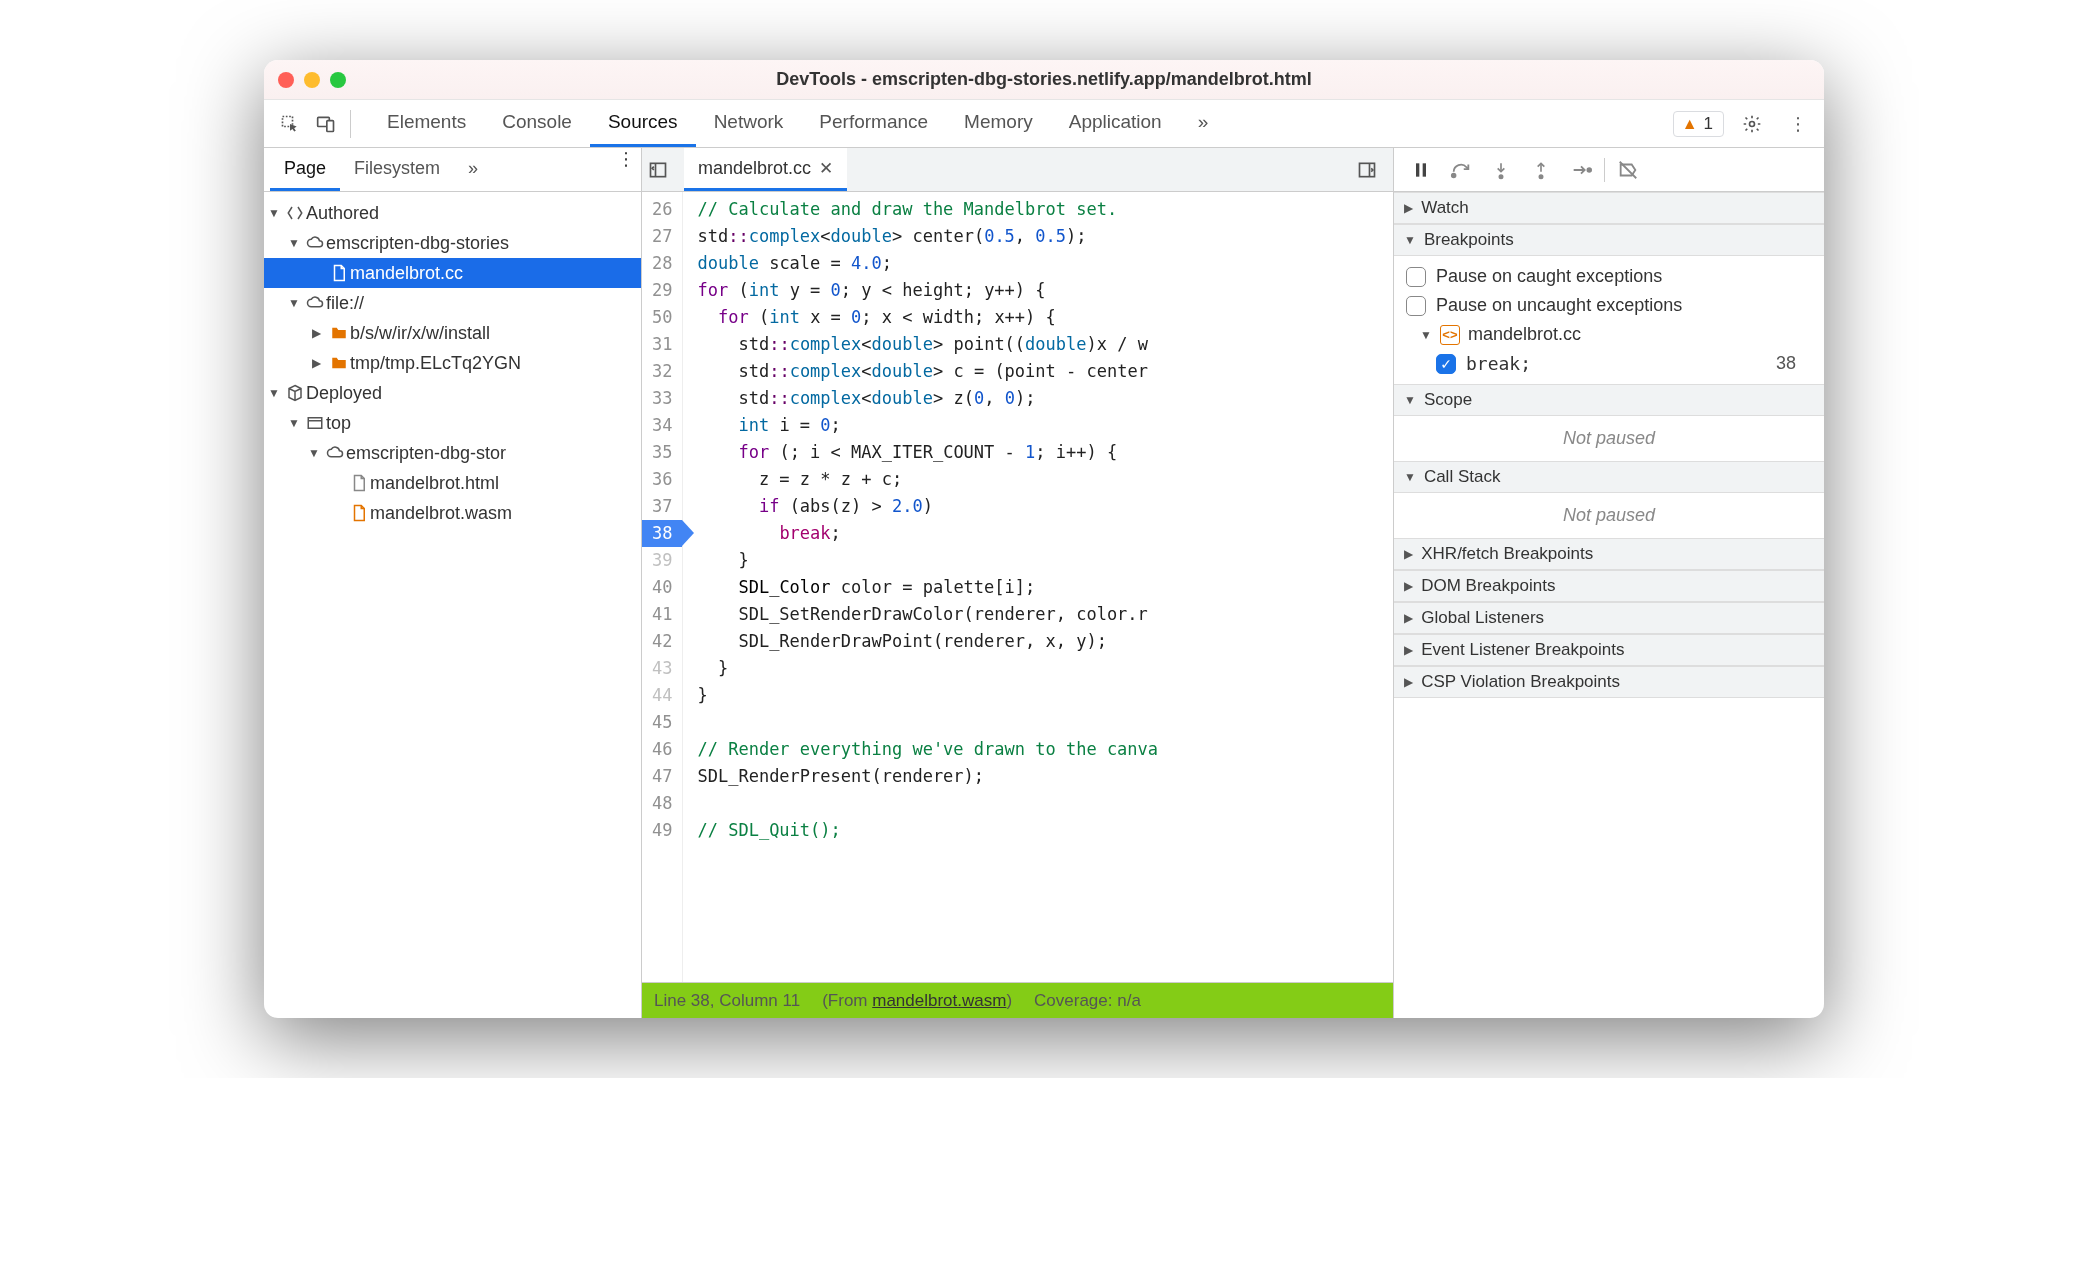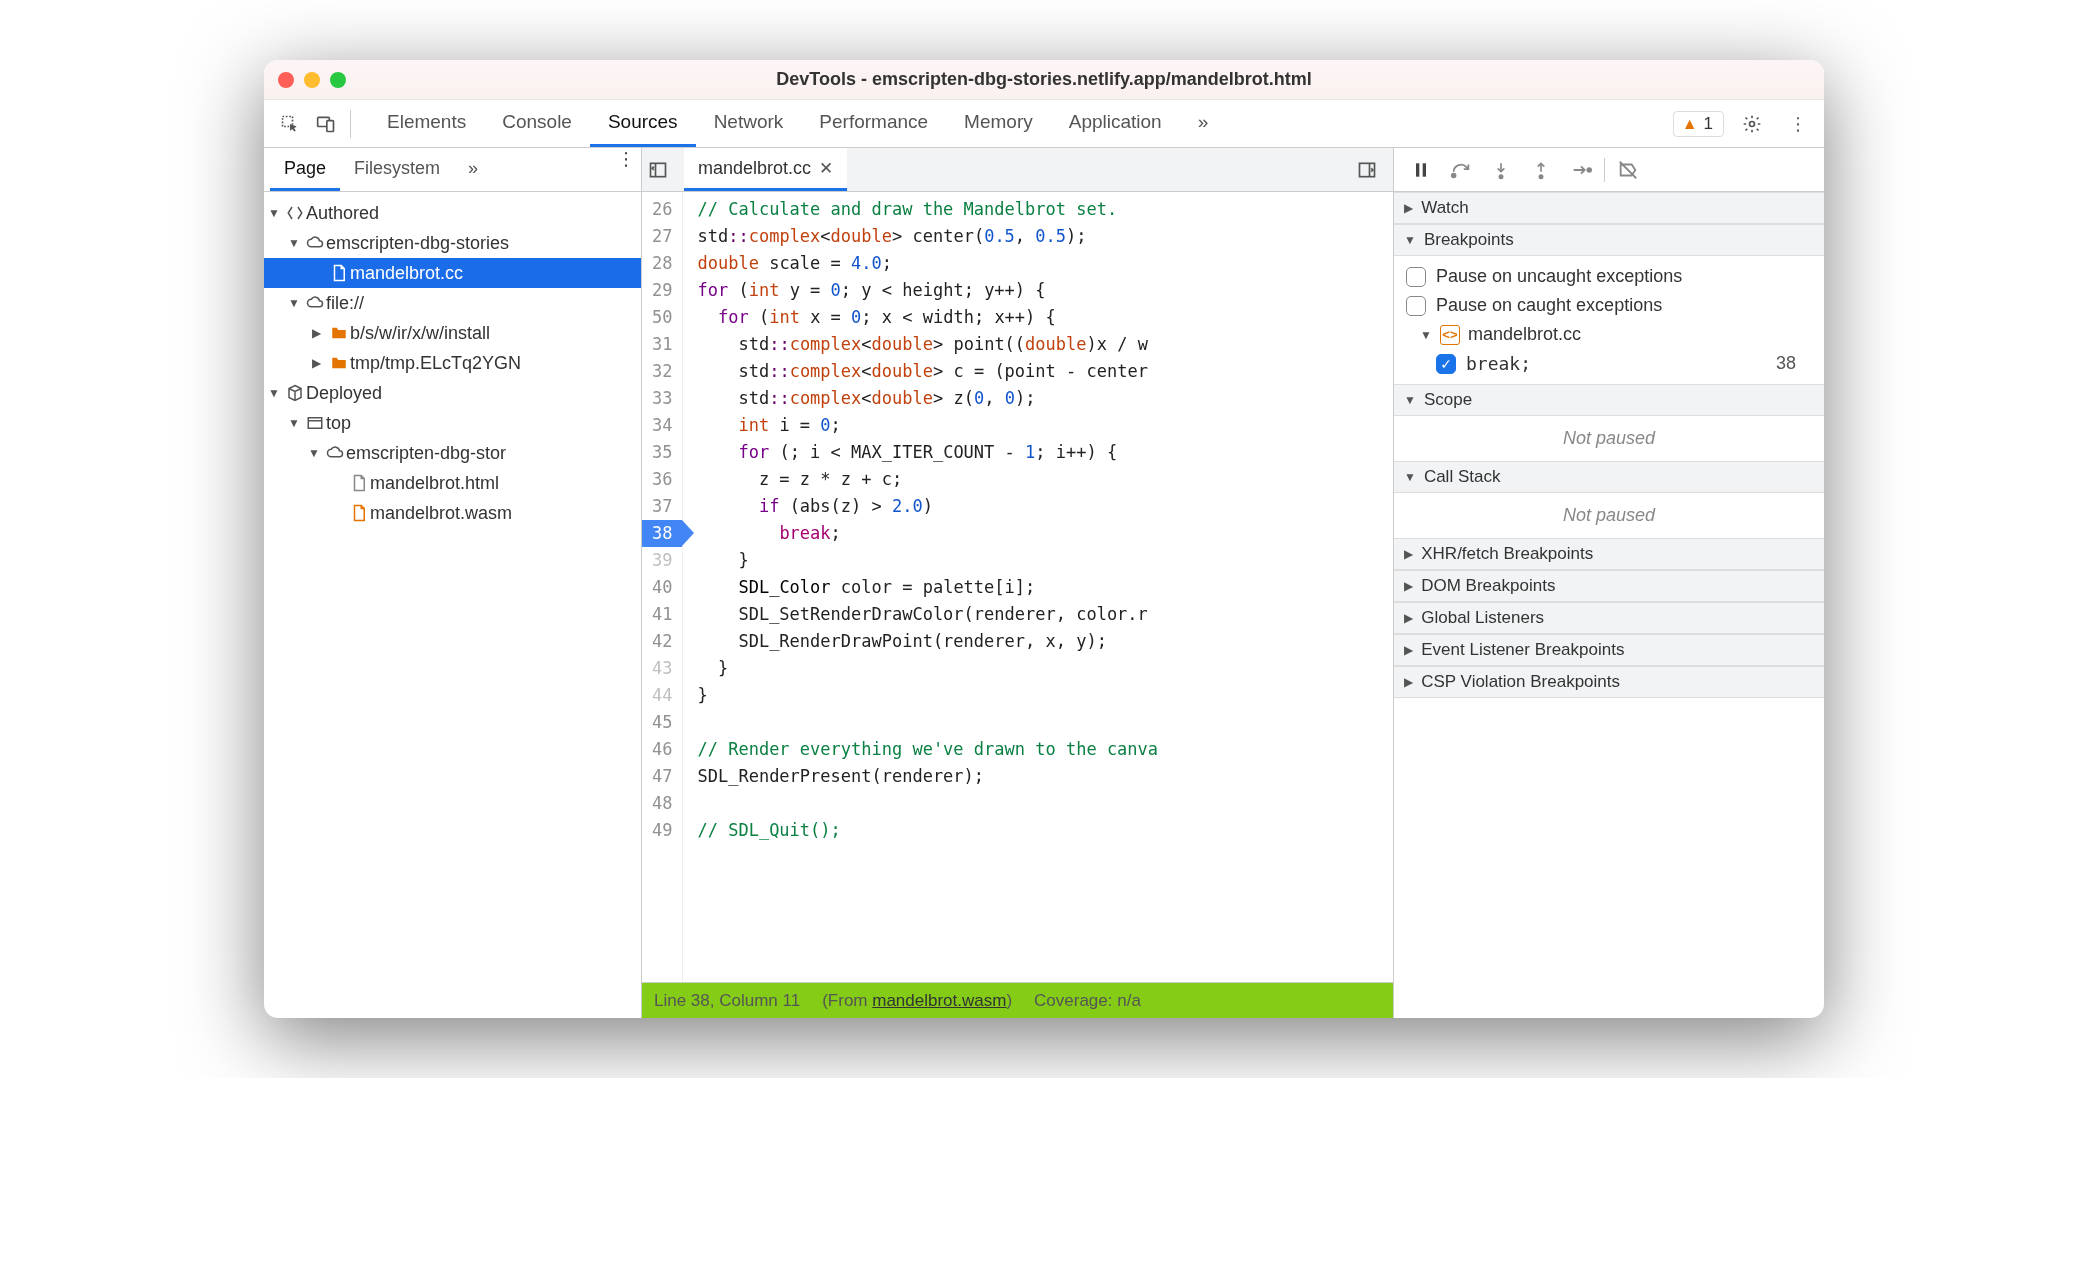--- a/index.html
+++ b/index.html
@@ -181,21 +181,21 @@
 }
 .gutter .ln.off { color: #c0c0c0; }
 .code {
   padding: 4px 0 0 14px;
   white-space: pre;
   color: #222;
 }
 .code .line { display:block; height: 27px; }
 .c-comment { color: #0b8043; }
 .c-kw { color: #708; }
-.c-type { color: #c2410c; }
+.c-type { color: #0369a1; }
 .c-func { color: #000000; }
 .c-num { color: #1155cc; }
 .c-op { color: #606; }
 .c-std { color: #222; }
 .c-brk { color: #a3006e; }
 .statusbar {
   height: 36px;
   border-top: 1px solid #ccc;
   background: #84cc16;
   display: flex; align-items: center;
@@ -557,25 +557,25 @@
           <span>Watch</span>
       </div>
 
       <div class="section-head">
         <span class="arrow">▼</span>
           <span>Breakpoints</span>
       </div>
       <div class="section-body">
         <div class="checkbox-row">
           <span class="cb"></span>
-          <span>Pause on uncaught exceptions</span>
+          <span>Pause on caught exceptions</span>
         </div>
         <div class="checkbox-row">
           <span class="cb"></span>
-          <span>Pause on caught exceptions</span>
+          <span>Pause on uncaught exceptions</span>
         </div>
         <div class="bp-file">
           <span class="arrow" style="font-size:12px;color:#555">▼</span>
           <span class="fic">&lt;&gt;</span>
           <span>mandelbrot.cc</span>
         </div>
         <div class="bp-line">
           <span class="cb checked">✓</span>
           <span style="font-family:Menlo,monospace">break;</span>
           <span class="num">38</span>

